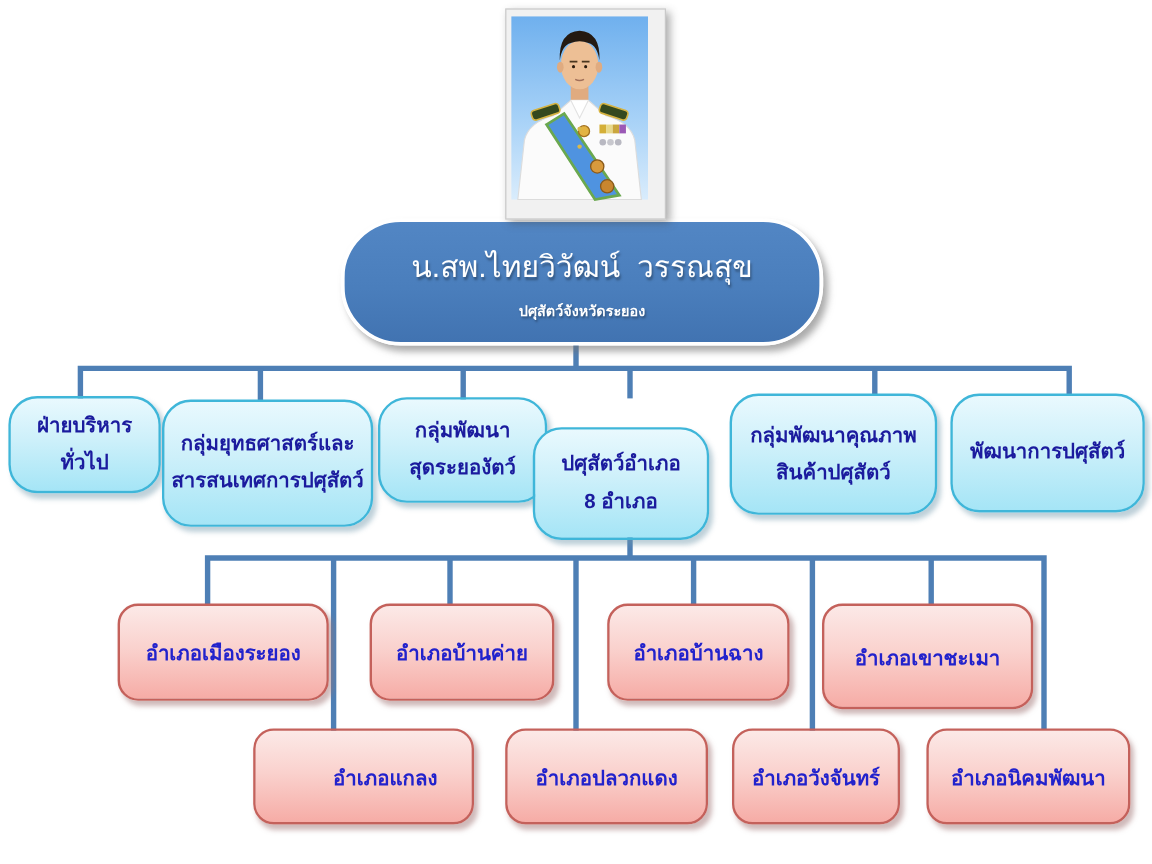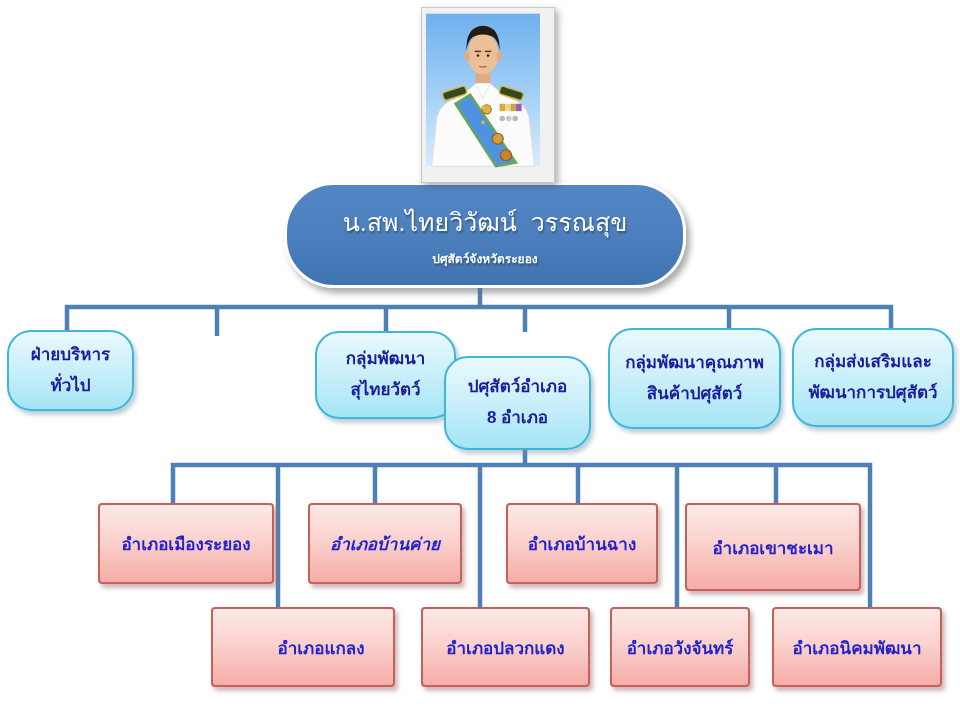--- a/index.html
+++ b/index.html
@@ -29,21 +29,21 @@
     position:absolute;z-index:2;
     background:linear-gradient(180deg,#e9f9fe 0%,#cdf0fa 45%,#a5e5f6 100%);
     border:2px solid #3fb6d9;border-radius:24px;
     box-shadow:3px 4px 4px rgba(110,150,170,.45);
     color:#1b1b9e;font-weight:bold;font-size:17px;line-height:1.8;
     display:flex;flex-direction:column;align-items:center;justify-content:center;text-align:center;
   }
   .dist-box{
     position:absolute;z-index:2;
     background:linear-gradient(180deg,#fce9e7 0%,#fad2ce 45%,#f6aca6 100%);
-    border:2px solid #c4615b;border-radius:4px;
+    border:2px solid #c4615b;border-radius:17px;
     box-shadow:3px 4px 4px rgba(160,115,115,.5);
     color:#2222cc;font-weight:bold;font-size:17px;
     display:flex;align-items:center;justify-content:center;text-align:center;
   }
 </style>
 </head>
 <body>
 
 <div class="stage">
 
@@ -111,41 +111,44 @@
 
   <div class="root-box">
     <div class="root-name">น.สพ.ไทยวิวัฒน์  วรรณสุข</div>
     <div class="root-title">ปศุสัตว์จังหวัดระยอง</div>
   </div>
 
   <div class="dept-box" style="left:7px;top:330px;width:123px;height:77px;text-align:right;">
     <span>ฝ่ายบริหาร</span>
     <span>ทั่วไป</span>
   </div>
+  <div class="dept-box" style="left:135px;top:333px;width:172px;height:102px;">
+    <span>กลุ่มยุทธศาสตร์และ</span>
+    <span>สารสนเทศการปศุสัตว์</span>
+  </div>
   <div class="dept-box" style="left:315px;top:331px;width:137px;height:84px;">
     <span>กลุ่มพัฒนา</span>
-    <span>สุไทยวัตว์</span>
+    <span>สุดระยองัตว์</span>
   </div>
   <div class="dept-box" style="left:444px;top:330px;width:143px;height:90px;margin-top:26px;">
     <span>ปศุสัตว์อำเภอ</span>
     <span>8 อำเภอ</span>
   </div>
   <div class="dept-box" style="left:608px;top:328px;width:169px;height:97px;">
     <span>กลุ่มพัฒนาคุณภาพ</span>
     <span>สินค้าปศุสัตว์</span>
   </div>
   <div class="dept-box" style="left:792px;top:328px;width:158px;height:95px;">
-    <span>กลุ่มส่งเสริมและ</span>
     <span>พัฒนาการปศุสัตว์</span>
   </div>
 
   <div class="dist-box" style="left:98px;top:503px;width:172px;height:77px;">
     <span>อำเภอเมืองระยอง</span>
   </div>
-  <div class="dist-box" style="left:308px;top:503px;width:150px;height:77px;font-style:italic;">
+  <div class="dist-box" style="left:308px;top:503px;width:150px;height:77px;">
     <span>อำเภอบ้านค่าย</span>
   </div>
   <div class="dist-box" style="left:506px;top:503px;width:148px;height:77px;">
     <span>อำเภอบ้านฉาง</span>
   </div>
   <div class="dist-box" style="left:685px;top:503px;width:172px;height:84px;">
     <span>อำเภอเขาชะเมา</span>
   </div>
 
   <div class="dist-box" style="left:211px;top:607px;width:144px;height:76px;padding-left:36px;">

